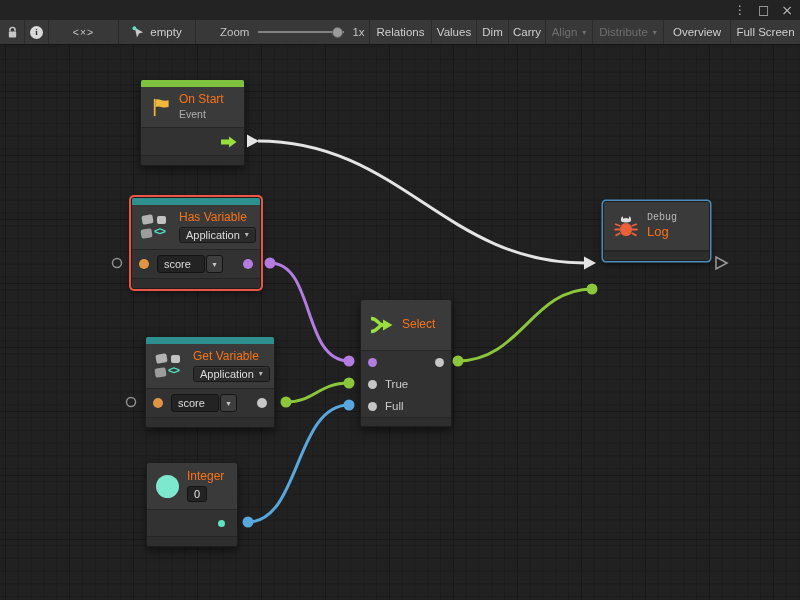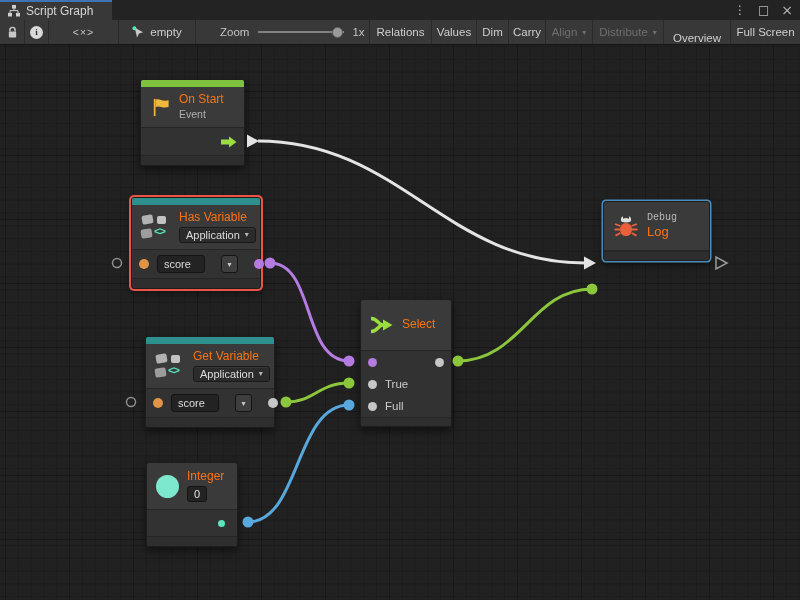--- a/index.html
+++ b/index.html
@@ -80,21 +80,21 @@
   .dot.purple{background:var(--c-port_purple,#b47be0);}
   .dot.grey{background:var(--c-port_grey,#c6c6c6);}
   .dot.mint{background:var(--c-port_mint,#5fe3c0);}
   .plabel{font-size:11.5px;color:#cbcbcb;}
   .dd{
     display:inline-flex;align-items:center;gap:5px;background:#2b2b2b;border:1px solid #191919;
     border-radius:3px;padding:1px 6px;font-size:11px;color:#dcdcdc;width:fit-content;
     box-shadow:inset 0 1px 0 rgba(255,255,255,.05);
   }
   .dd .chev{color:#b5b5b5;}
-  .combo{display:flex;align-items:center;gap:16px;}
+  .combo{display:flex;align-items:center;gap:1px;}
   .cfield{width:48px;height:18px;background:#232323;border:1px solid #141414;border-radius:3px;
     color:#dcdcdc;font-size:11px;display:flex;align-items:center;padding:0 6px;box-sizing:border-box;}
   .cbtn{width:17px;height:18px;background:#3e3e3e;border:1px solid #141414;border-radius:3px;
     display:flex;align-items:center;justify-content:center;color:#c9c9c9;box-sizing:border-box;}
   .valbox{min-width:20px;height:16px;background:#232323;border:1px solid #141414;border-radius:3px;
     color:#e2e2e2;font-size:11px;display:flex;align-items:center;justify-content:center;padding:0 4px;box-sizing:border-box;width:fit-content;}
   .varicon{position:relative;width:30px;height:25px;flex:0 0 auto;}
   .varicon .b1{position:absolute;left:1px;top:0;width:11px;height:9px;background:#b2b2b2;border-radius:2px;transform:rotate(-10deg);}
   .varicon .b2{position:absolute;left:16px;top:1px;width:9px;height:8px;background:#c2c2c2;border-radius:2px;}
   .varicon .b3{position:absolute;left:0;top:14px;width:11px;height:9px;background:#9d9d9d;border-radius:2px;transform:rotate(-8deg);}
@@ -113,31 +113,20 @@
   .ep-green{fill:var(--c-wire_green,#8cc63c);}
   .ep-blue{fill:var(--c-wire_blue,#58a7dd);}
   .ep-white{fill:var(--c-wire_white,#e4e4e4);}
 </style>
 </head>
 <body>
 
 <div class="canvas"></div>
 
 <div class="tabstrip">
-  <div class="tab">
-    <svg width="12" height="12" viewBox="0 0 12 12">
-      <g stroke="#cfcfcf" stroke-width="1" fill="#cfcfcf">
-        <rect x="4.5" y="0.5" width="3" height="2.6"></rect>
-        <rect x="0.5" y="8.4" width="3" height="2.6"></rect>
-        <rect x="8.5" y="8.4" width="3" height="2.6"></rect>
-        <path d="M6,3.2 V5.6 M2,8.4 V5.6 H10 V8.4" fill="none"></path>
-      </g>
-    </svg>
-    <span>Script Graph</span>
-  </div>
   <div class="win-controls">
     <span>⋮</span>
     <span>□</span>
     <span style="font-size:14px;">×</span>
   </div>
 </div>
 
 <div class="toolbar">
   <div class="tbtn" style="width:25px;">
     <svg width="11" height="13" viewBox="0 0 12 14">
@@ -178,21 +167,21 @@
       <span>Carry</span>
     </div>
   <div class="tbtn disabled" style="width:47px;">
     <span>Align</span>
     <span class="chev">▾</span>
   </div>
   <div class="tbtn disabled" style="width:71px;">
     <span>Distribute</span>
     <span class="chev">▾</span>
   </div>
-  <div class="tbtn" style="width:67px;align-items:flex-end;">
+  <div class="tbtn" style="width:67px;">
       <span>Overview</span>
     </div>
   <div class="tbtn" style="width:69px;border-right:none;">
       <span>Full Screen</span>
     </div>
 </div>
 
 <div class="node" style="left:140px;top:79px;width:105px;">
   <div class="cap green"></div>
   <div class="head" style="height:40px;">

